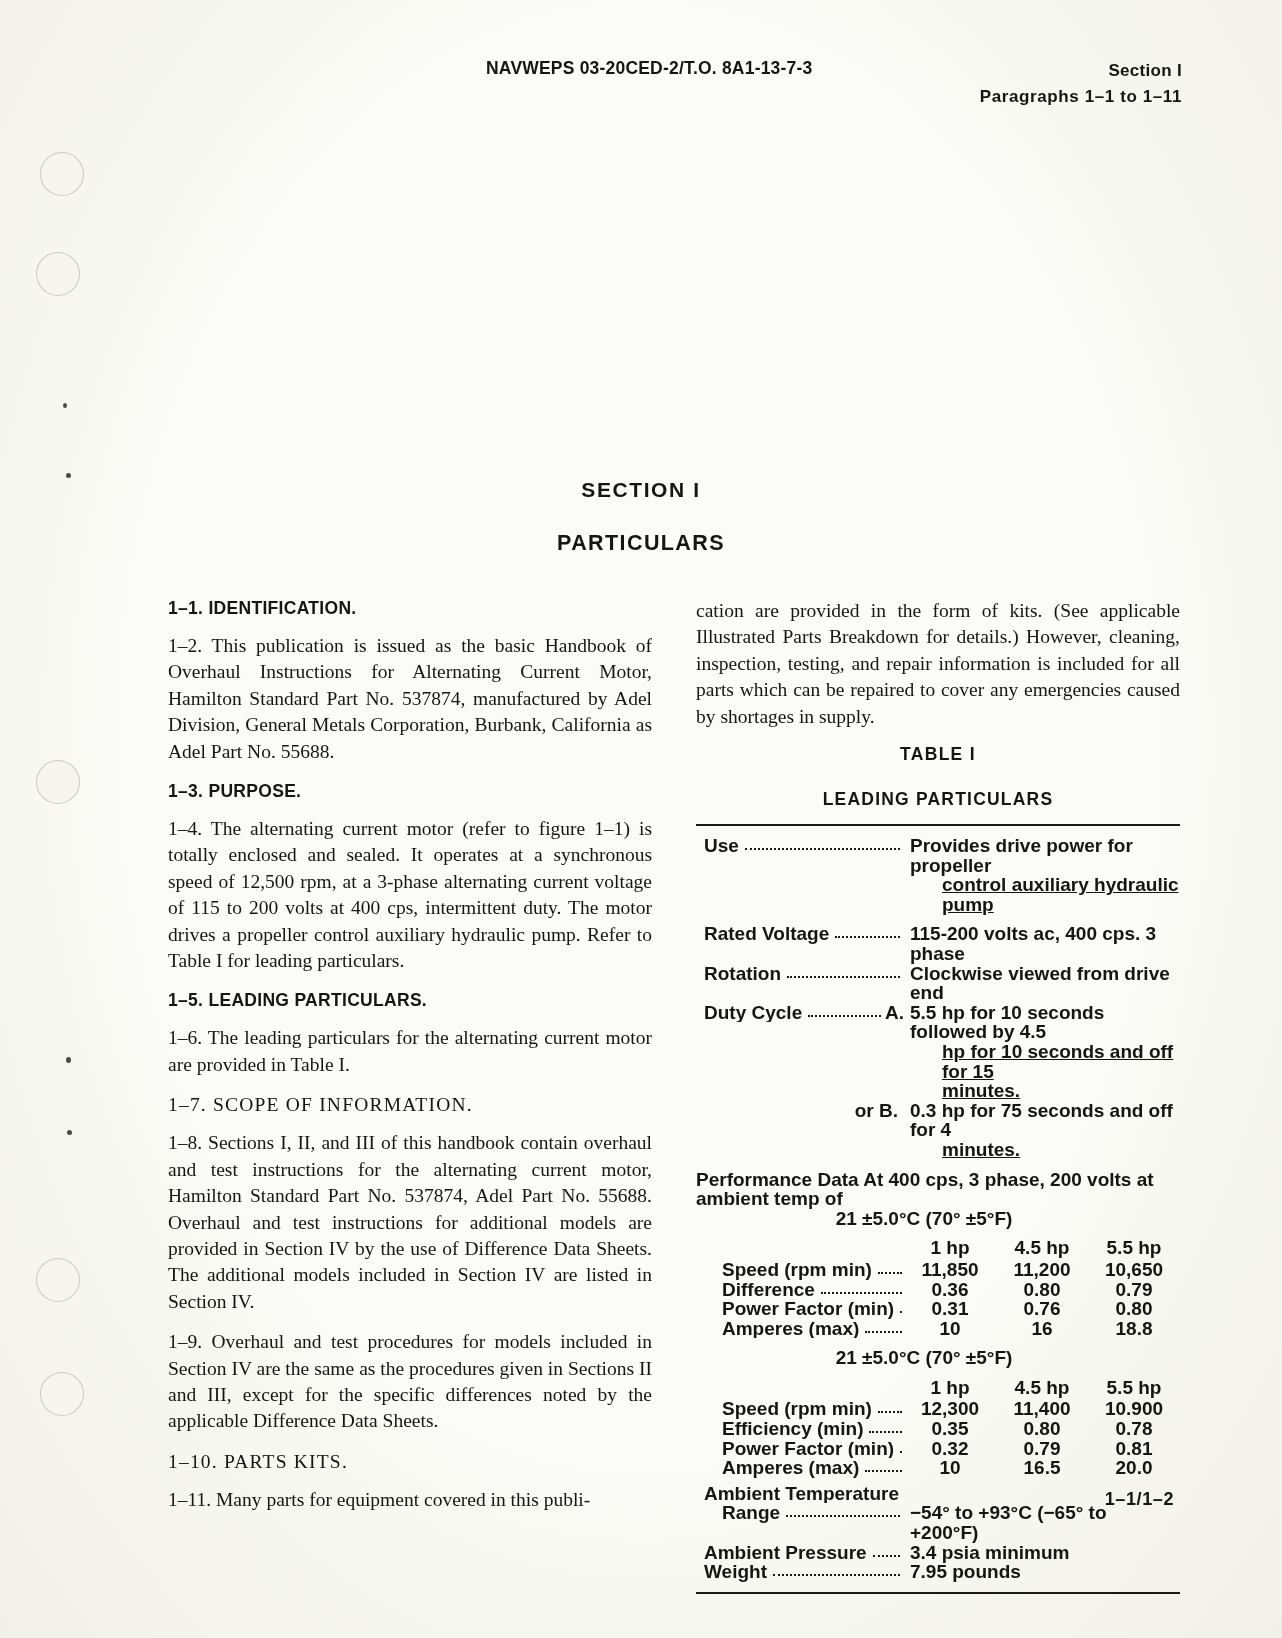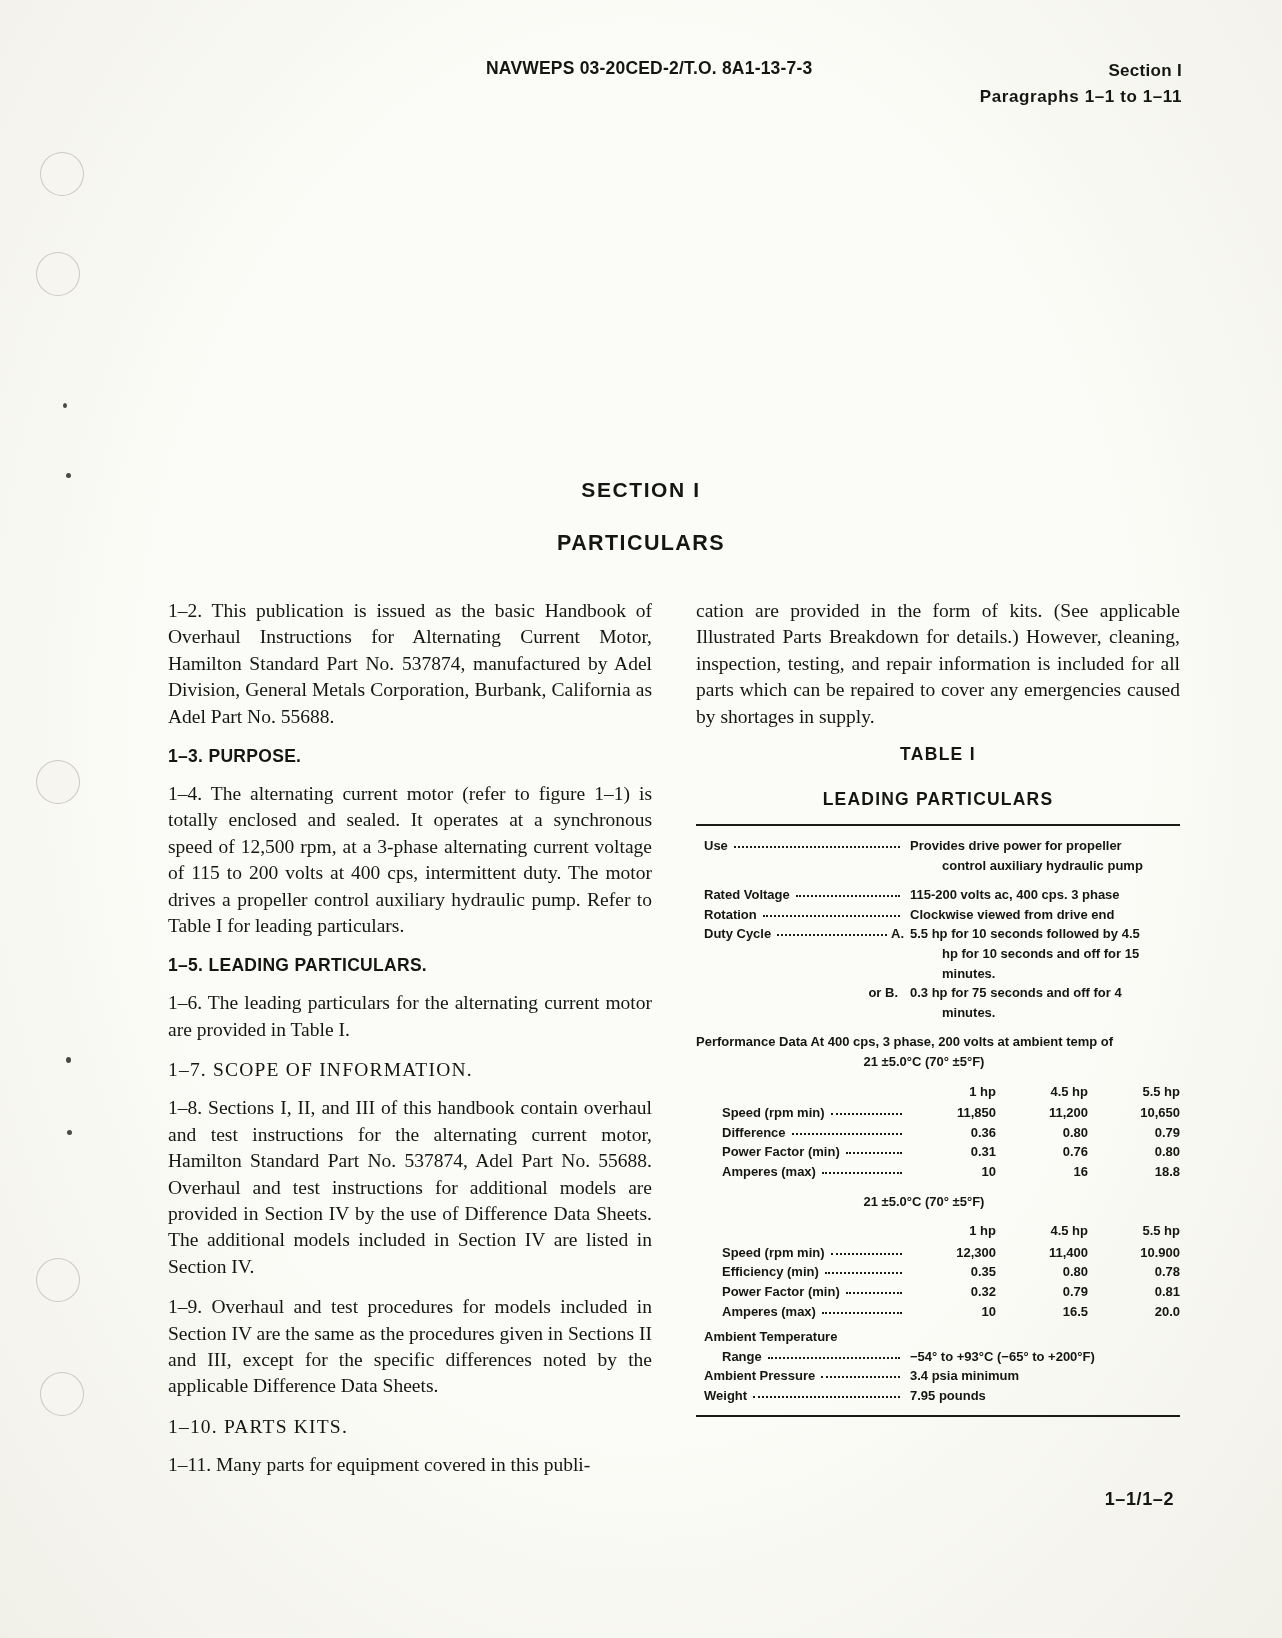--- a/index.html
+++ b/index.html
@@ -175,21 +175,21 @@
   .rule {
     border-top: 2.6px solid #1a1a17;
     width: 100%;
     height: 0;
   }
   .rule.bottom { margin-top: 10px; }
 
   .tbl {
     font-family: "Liberation Sans", sans-serif;
     font-weight: bold;
-    font-size: 13px;
+    font-size: 19px;
     line-height: 19.6px;
     padding-top: 10px;
   }
   .trow {
     display: flex;
     align-items: flex-start;
   }
   .tlabel {
     width: 208px;
     flex: 0 0 208px;
@@ -216,20 +216,21 @@
     padding-right: 6px;
   }
 
   .tval {
     flex: 1 1 auto;
     padding-left: 6px;
   }
   .tval .cont {
     display: block;
     padding-left: 32px;
+    text-decoration: underline;
   }
   .gap-row { height: 10px; }
 
   .perf {
     margin-top: 10px;
   }
   .perf-row {
     display: flex;
     align-items: baseline;
   }
@@ -246,21 +247,21 @@
   .perf-label .dots {
     flex: 1 1 auto;
     margin: 0 2px 0 6px;
     position: relative;
     top: -2px;
     border-bottom: 2.2px dotted #1a1a17;
     min-width: 10px;
   }
   .perf-c {
     flex: 0 0 92px;
-    text-align: right;
+    text-align: center;
   }
   .perf-head .perf-c { padding-bottom: 2px; }
 
   .note-line {
     margin-top: 10px;
     margin-bottom: 2px;
   }
   .note-line .l1 { display: block; }
   .note-line .l2 { display: block; text-align: center; padding-right: 28px; }
 
@@ -300,20 +301,21 @@
       <div class="ln2">Paragraphs 1–1 to 1–11</div>
     </div>
   </div>
 
   <div class="section-title">SECTION I</div>
   <div class="section-sub">PARTICULARS</div>
 
   <div class="cols">
 
     <div class="col left">
+      <h3 class="head first">1–1. IDENTIFICATION.</h3>
       <p class="body">1–2. This publication is issued as the basic Handbook of Overhaul Instructions for Alternating Current Motor, Hamilton Standard Part No. 537874, manufactured by Adel Division, General Metals Corporation, Burbank, California as Adel Part No. 55688.</p>
 
       <h3 class="head">1–3. PURPOSE.</h3>
       <p class="body">1–4. The alternating current motor (refer to figure 1–1) is totally enclosed and sealed. It operates at a synchronous speed of 12,500 rpm, at a 3-phase alternating current voltage of 115 to 200 volts at 400 cps, intermittent duty. The motor drives a propeller control auxiliary hydraulic pump. Refer to Table I for leading particulars.</p>
 
       <h3 class="head">1–5. LEADING PARTICULARS.</h3>
       <p class="body">1–6. The leading particulars for the alternating current motor are provided in Table I.</p>
 
       <h3 class="head serif">1–7. SCOPE OF INFORMATION.</h3>
       <p class="body">1–8. Sections I, II, and III of this handbook contain overhaul and test instructions for the alternating current motor, Hamilton Standard Part No. 537874, Adel Part No. 55688. Overhaul and test instructions for additional models are provided in Section IV by the use of Difference Data Sheets. The additional models included in Section IV are listed in Section IV.</p>

